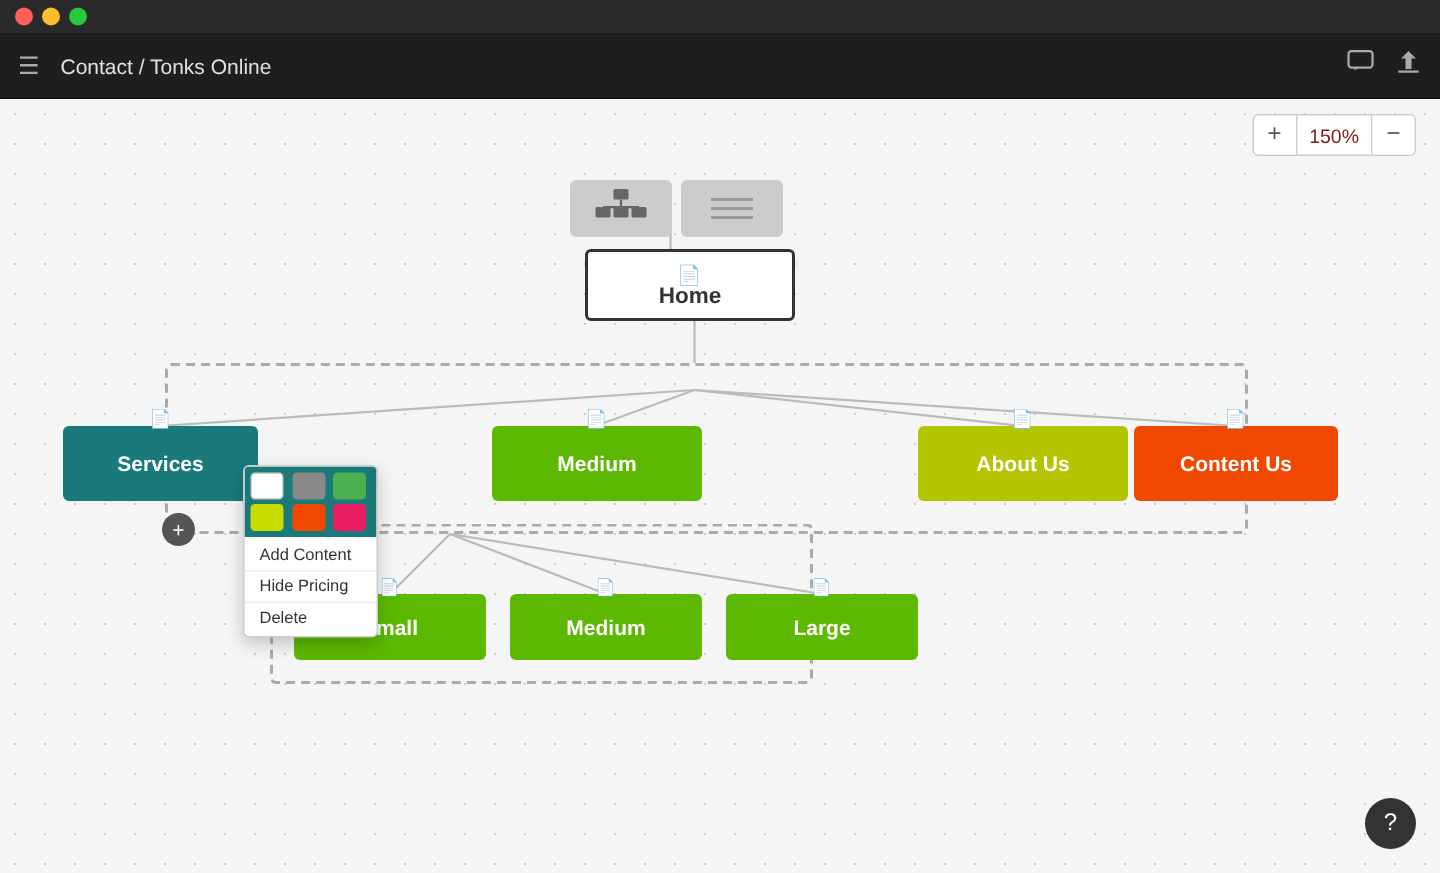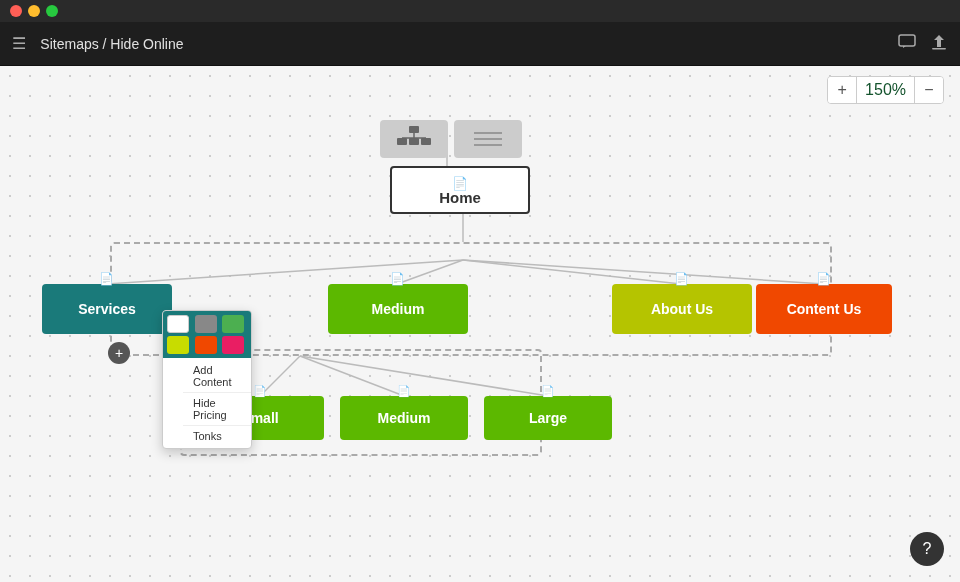--- a/index.html
+++ b/index.html
@@ -66,22 +66,22 @@
       cursor: pointer;
       font-size: 16px;
       color: #555;
       display: flex;
       align-items: center;
       justify-content: center;
       border-radius: 0;
     }
     .zoom-value {
       padding: 0 8px;
-      font-size: 16px;
-      color: #14532d;
+      font-size: 13px;
+      color: #7f1d1d;
       border-left: 1px solid #ccc;
       border-right: 1px solid #ccc;
       height: 26px;
       display: flex;
       align-items: center;
     }
 
     
     .help-btn {
       position: absolute;
@@ -272,21 +272,21 @@
       gap: 3px;
       background: #1a7a7a;
     }
     .swatch {
       width: 22px;
       height: 18px;
       border-radius: 3px;
       cursor: pointer;
     }
 
-    .context-menu-items { padding: 2px 0; margin-left: 20px; }
+    .context-menu-items { padding: 2px 0; }
     .context-menu-item {
       padding: 4px 10px;
       font-size: 11px;
       color: #333;
       cursor: pointer;
     }
     .context-menu-divider { height: 1px; background: #eee; }
 
     
     .plus-btn {
@@ -319,21 +319,21 @@
 <body>
 
 <div class="titlebar">
   <div class="traffic-light tl-red"></div>
   <div class="traffic-light tl-yellow"></div>
   <div class="traffic-light tl-green"></div>
 </div>
 
 <div class="app-header">
   <span class="hamburger-icon">☰</span>
-  <span class="app-title">Sitemaps / Hide Online</span>
+  <span class="app-title">Contact / Tonks Online</span>
   <div class="header-icons">
     <span class="header-icon">
       <svg width="18" height="16" viewBox="0 0 18 16" fill="none">
         <rect x="1" y="1" width="16" height="11" rx="2" stroke="#aaa" stroke-width="1.5" fill="none"></rect>
         <path d="M5 14 L8 12 L5 12 Z" fill="#aaa"></path>
       </svg>
     </span>
     <span class="header-icon">
       <svg width="18" height="18" viewBox="0 0 18 18" fill="none">
         <path d="M9 2 L14 7 L11 7 L11 14 L7 14 L7 7 L4 7 Z" fill="#aaa"></path>
@@ -444,21 +444,21 @@
       <div class="swatch" style="background:#4caf50;"></div>
       <div class="swatch" style="background:#c8dc00;"></div>
       <div class="swatch" style="background:#f04800;"></div>
       <div class="swatch" style="background:#e91e63;"></div>
     </div>
     <div class="context-menu-items">
       <div class="context-menu-item">Add Content</div>
       <div class="context-menu-divider"></div>
       <div class="context-menu-item">Hide Pricing</div>
       <div class="context-menu-divider"></div>
-      <div class="context-menu-item">Tonks</div>
+      <div class="context-menu-item">Delete</div>
     </div>
   </div>
 
   <div class="help-btn">
     <span>?</span>
   </div>
 
 </div>
 
 </body></html>

